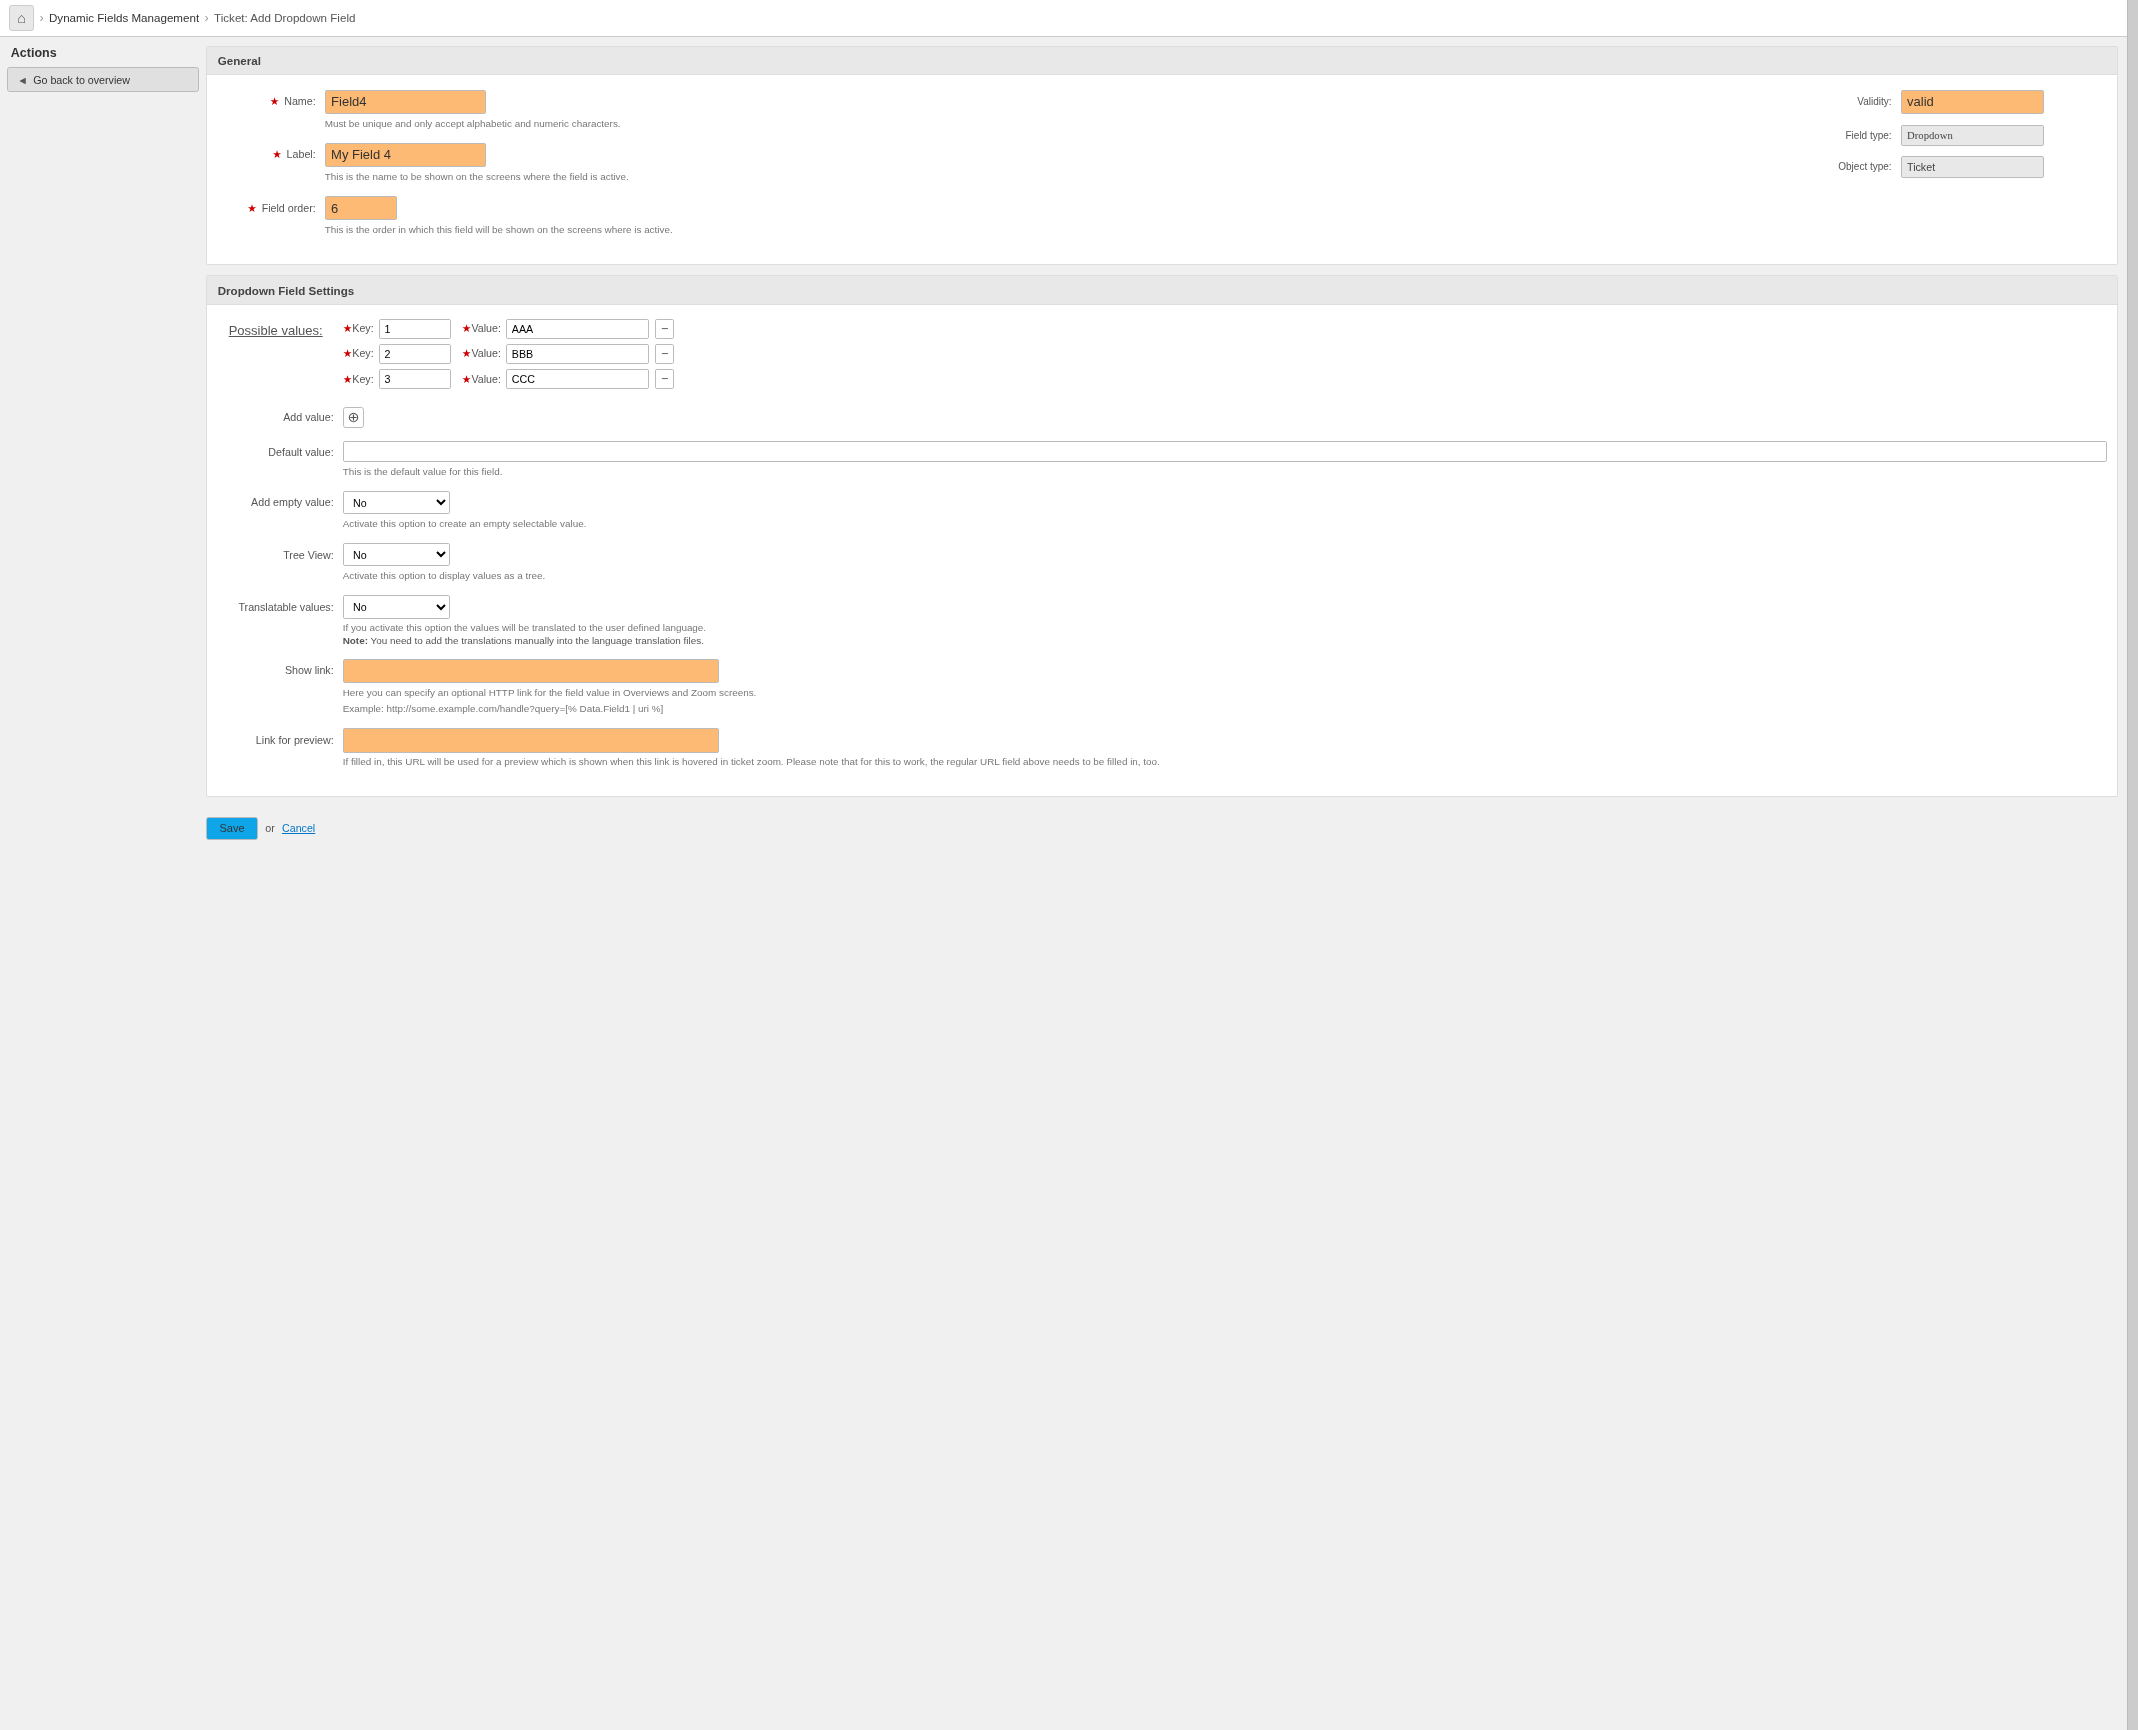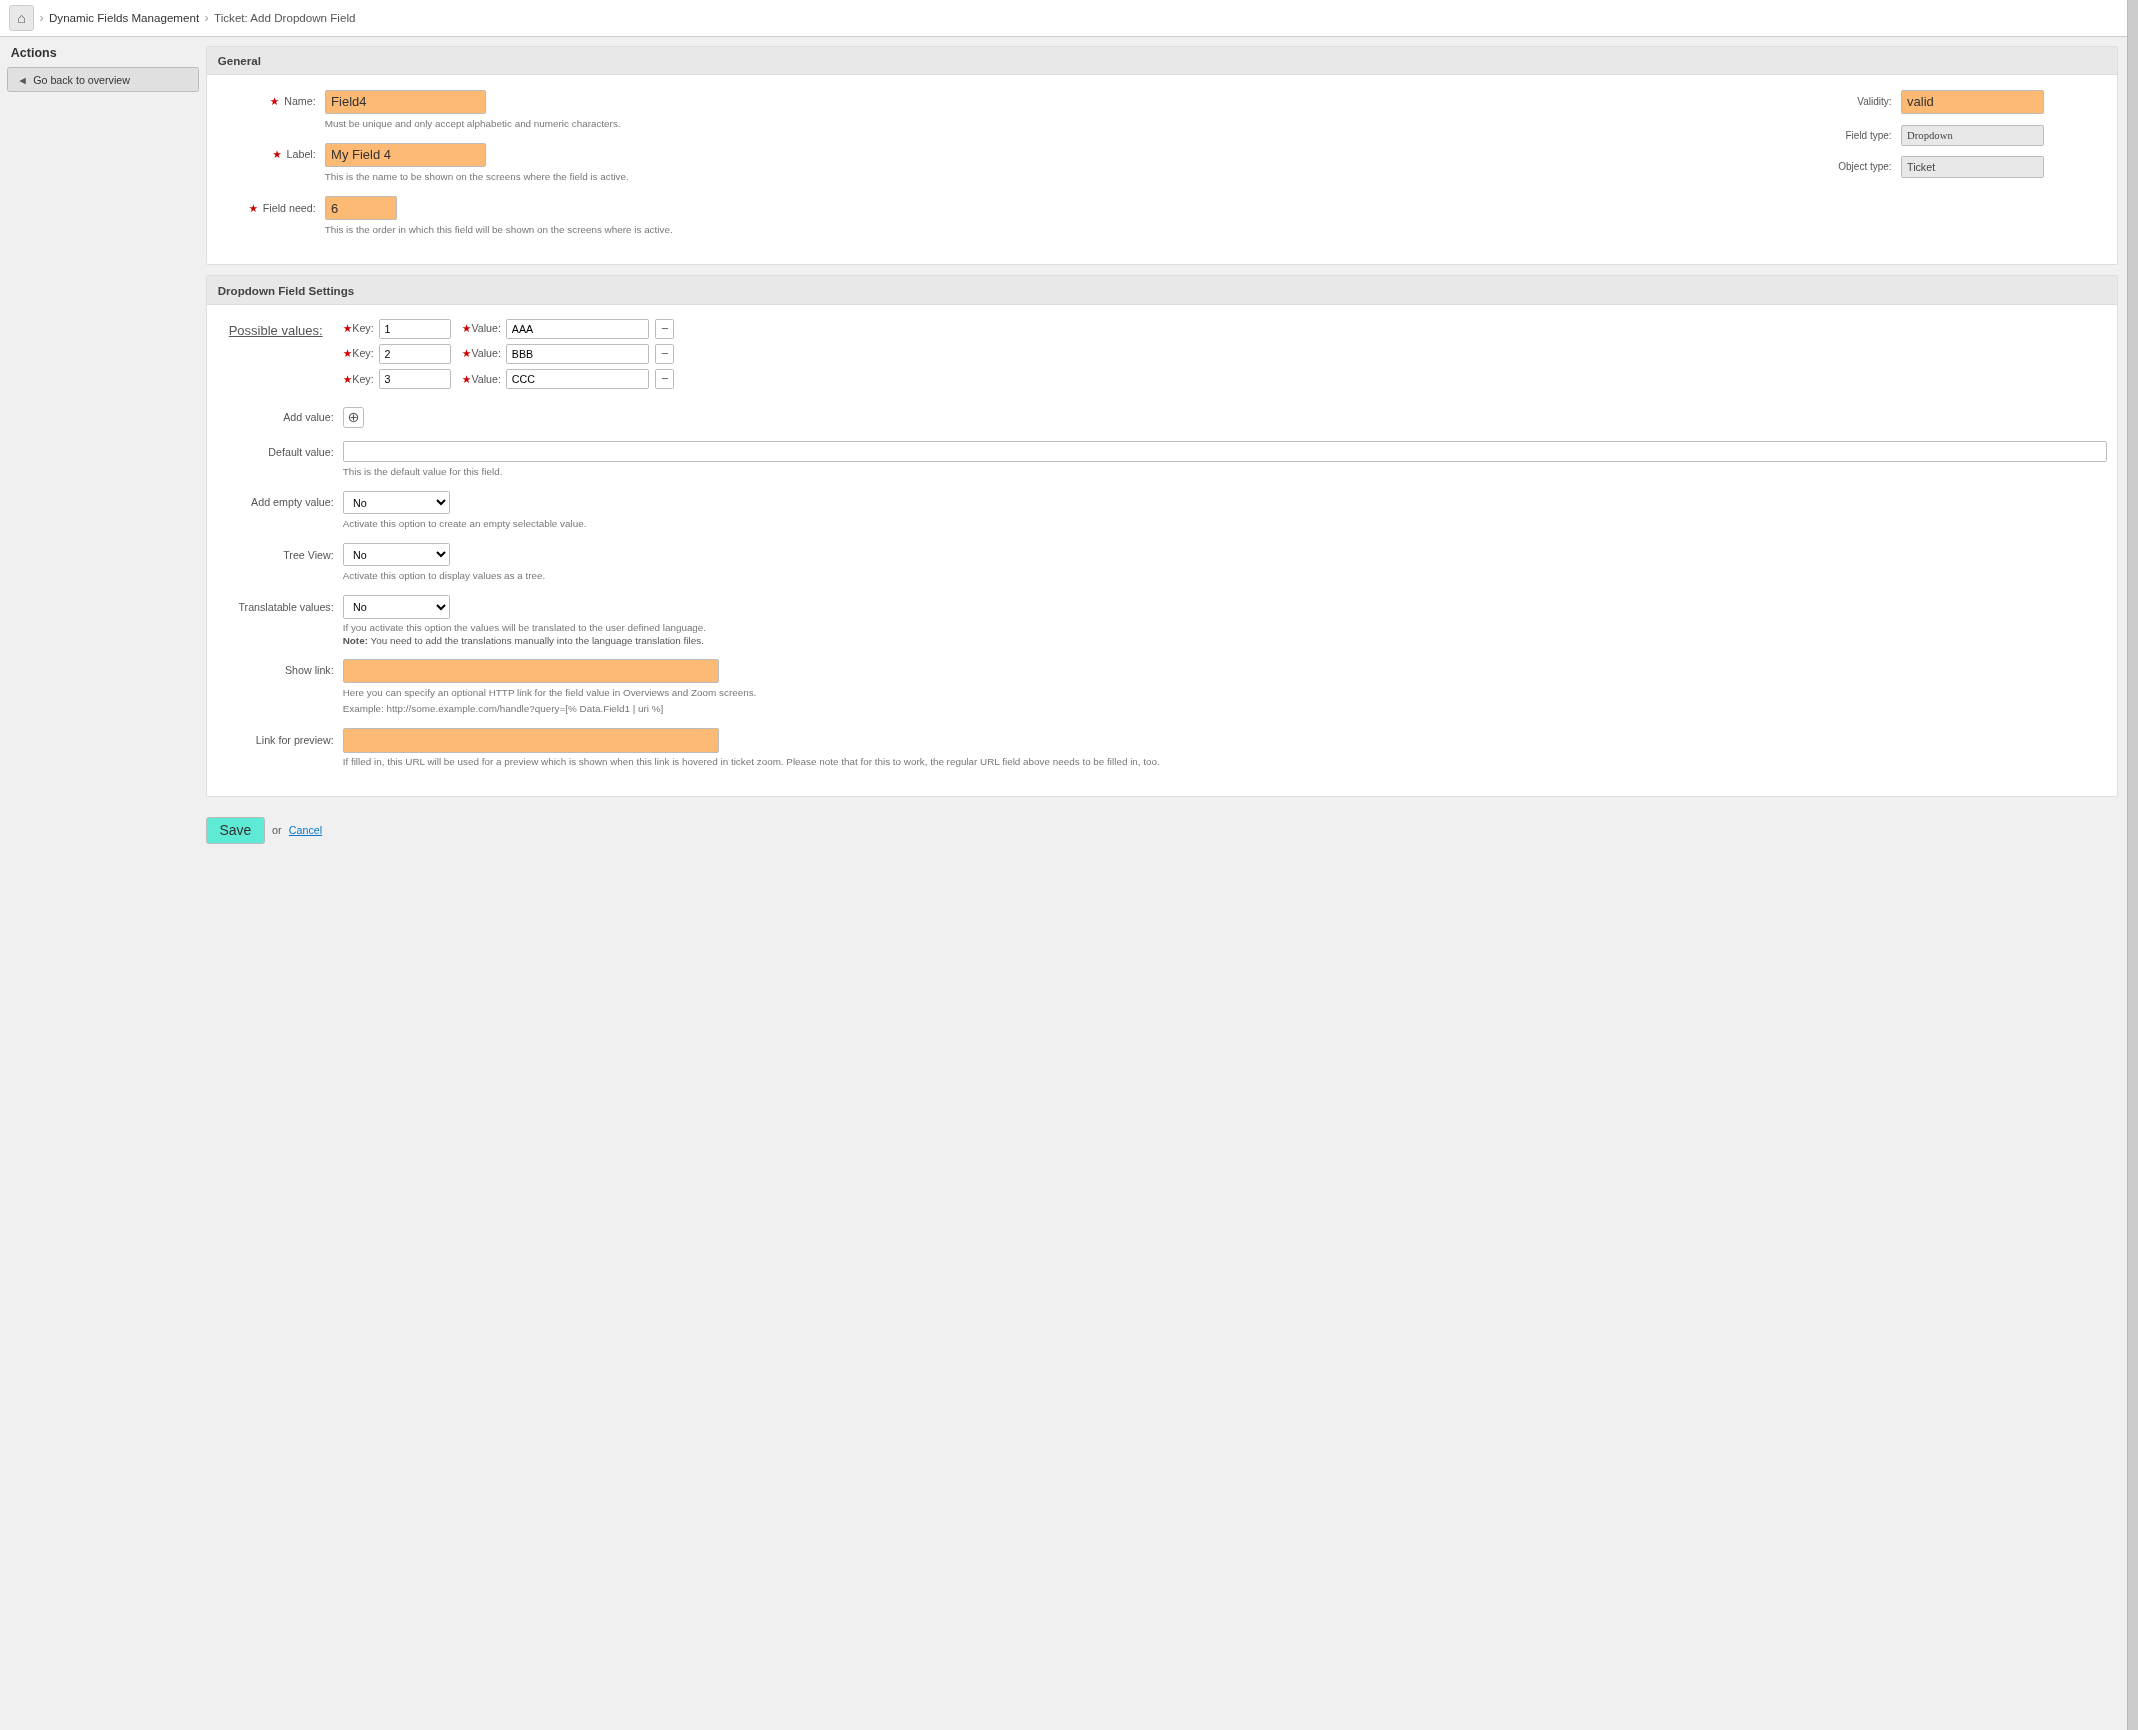--- a/index.html
+++ b/index.html
@@ -156,22 +156,22 @@
     .select-no {
       border: 0.9px solid #bbb; border-radius: 1.8px; padding: 3.6px 5.4px;
       font-size: 10.7px; background: #fff; width: 107px;
     }
 
     
     .bottom-bar {
       padding: 9px 9px 9px 0; display: flex; align-items: center; gap: 7.2px;
     }
     .save-btn {
-      background: #5eead4; border: 0.9px solid #bbb; border-radius: 2.7px;
-      padding: 4.5px 12.5px; font-size: 14px; cursor: pointer; color: #333;
+      background: #0ea5e9; border: 0.9px solid #bbb; border-radius: 2.7px;
+      padding: 4.5px 12.5px; font-size: 11px; cursor: pointer; color: #333;
     }
     .or-text { font-size: 10.7px; color: #555; }
     .cancel-link { font-size: 10.7px; color: #07c; cursor: pointer; text-decoration: underline; }
 
     
     .page-wrapper { display: flex; }
     .scrollbar-track {
       width: 10.7px; background: #ccc; flex-shrink: 0;
       border-left: 0.9px solid #bbb;
     }
@@ -232,21 +232,21 @@
                   </div>
                   <div class="form-content">
                     <input class="form-input" style="width: 161px;" value="My Field 4">
                     <div class="hint-text">This is the name to be shown on the screens where the field is active.</div>
                   </div>
                 </div>
 
                 <div class="form-row">
                   <div class="form-label">
                     <span class="req">★</span>
-                    <span>Field need:</span>
+                    <span>Field order:</span>
                   </div>
                   <div class="form-content">
                     <input class="form-input" style="width: 72px;" value="6">
                     <div class="hint-text">This is the order in which this field will be shown on the screens where is active.</div>
                   </div>
                 </div>
               </div>
 
               <div class="general-right">
 

